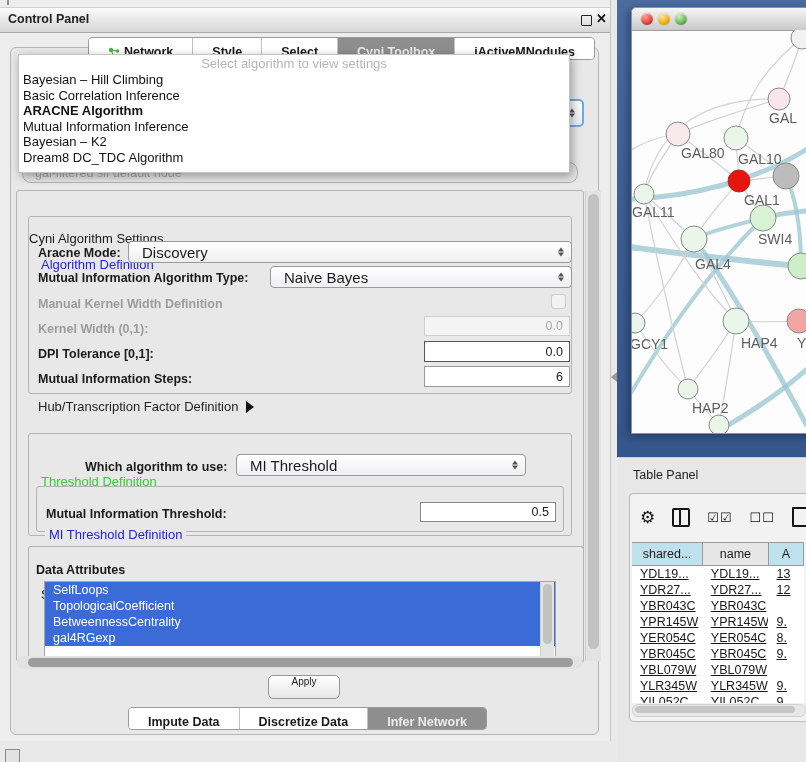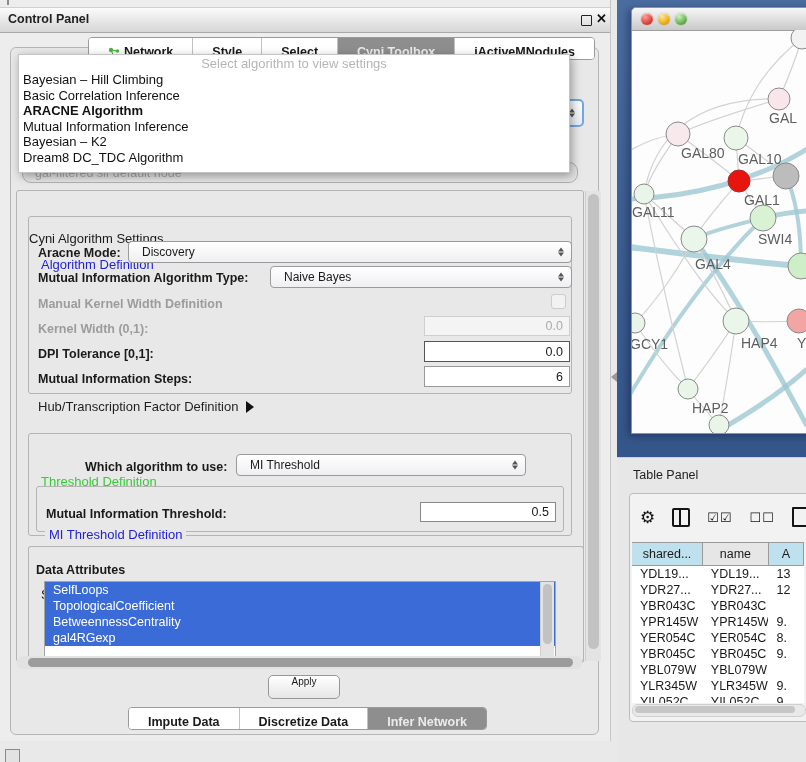--- a/index.html
+++ b/index.html
@@ -21,21 +21,21 @@
   .tab{display:flex;align-items:flex-end;gap:4px;padding:0 19px;font-size:12.5px;font-weight:bold;
        background:#fff;border-right:1px solid #c2c2c2;white-space:nowrap;}
   .tab:last-child{border-right:none;}
   .tab.sel{background:#8e8e8e;color:#ececec;}
   
   #cp-panel{left:10px;top:47px;width:587px;height:686px;background:#e8e8e8;
             border:1px solid #b5b5b5;border-radius:6px;}
 
   
   .combo{background:linear-gradient(#ffffff,#efeff2);border:1px solid #9a9a9a;border-radius:4px;
-         display:flex;align-items:center;font-size:12px;padding-left:13px;box-sizing:border-box;text-align:center;}
+         display:flex;align-items:center;font-size:15px;padding-left:13px;box-sizing:border-box;text-align:center;}
   .stepper{position:absolute;right:7px;top:50%;transform:translateY(-50%);display:flex;flex-direction:column;gap:1px;}
   .stepper i{display:block;width:0;height:0;border-left:3.5px solid transparent;border-right:3.5px solid transparent;}
   .stepper .up{border-bottom:4px solid #555;}
   .stepper .dn{border-top:4px solid #555;}
 
   
   .fs{border:1px solid #b4b4b4;border-radius:3px;background:transparent;}
   .legend{position:absolute;top:-8px;left:8px;background:#e8e8e8;padding:0 4px;font-size:13px;white-space:nowrap;margin-top:48px;}
   .leg-blue{color:#2323d6;}
   .leg-green{color:#35cc35;}
@@ -103,21 +103,21 @@
   .colicon{width:14px;height:15px;border:2px solid #141414;border-radius:2px;position:relative;}
   .colicon::after{content:"";position:absolute;left:5px;top:0;width:2px;height:15px;background:#141414;}
   .cbx{font-size:13px;color:#141414;letter-spacing:1px;}
   .docicon{width:12px;height:16px;border:2px solid #141414;border-radius:1px;}
   #tp-table{left:2px;top:48px;width:172px;height:160px;background:#fff;overflow:hidden;border-top:1px solid #999;}
   .th-row{display:flex;height:22px;border-bottom:1px solid #9a9a9a;}
   .th{box-sizing:border-box;border-right:1px solid #9a9a9a;font-size:12.5px;display:flex;align-items:center;justify-content:center;}
   .th.hl{background:#bfe1ed;}
   .th.plain{background:#e6e6e6;}
   .tr{display:flex;height:16px;align-items:center;}
-  .td{box-sizing:border-box;font-size:12.5px;white-space:nowrap;overflow:hidden;padding-left:8px;}
+  .td{box-sizing:border-box;font-size:12.5px;white-space:nowrap;overflow:hidden;padding-left:8px;text-decoration:underline;}
   #tp-hscroll{left:2px;top:210px;width:172px;height:11px;background:#e9e9e9;border:1px solid #d0d0d0;border-radius:6px;}
   #tp-hthumb{left:2px;top:1px;width:160px;height:7px;background:#c6c6c6;border-radius:4px;}
 
   #corner-box{left:5px;top:749px;width:13px;height:12px;border:1px solid #8a8a8a;background:#e2e2e2;}
 </style>
 </head>
 <body>
 
 <div id="app">
 

